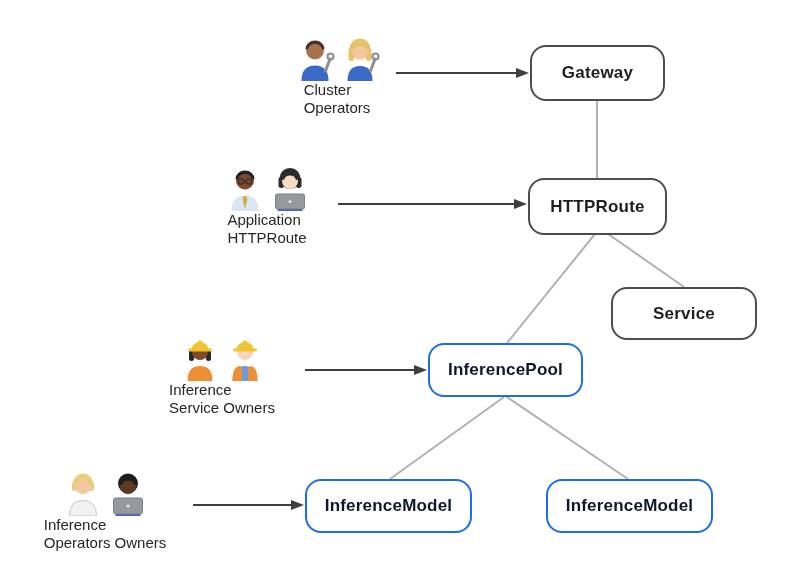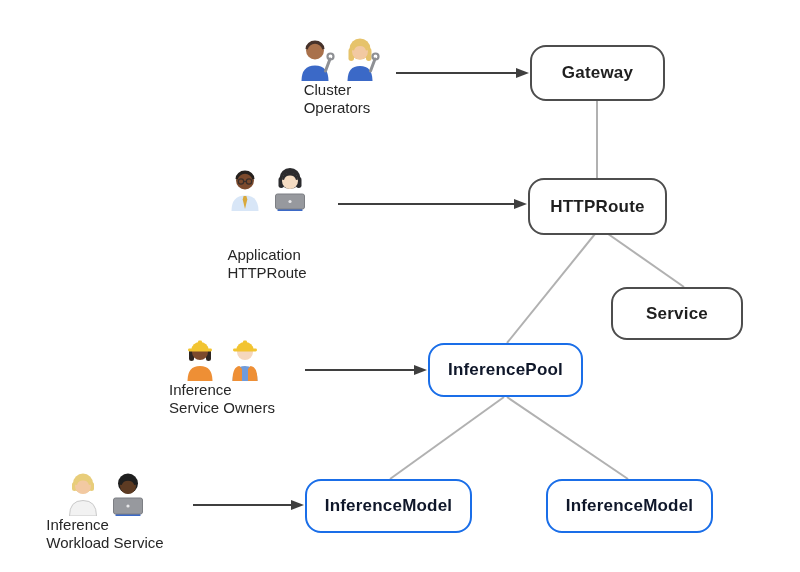--- a/index.html
+++ b/index.html
@@ -37,34 +37,34 @@
   .node.dark {
     border: 2.5px solid #4d4d4d;
     color: #1f1f1f;
   }
   .node.blue {
     border: 2px solid #1a6ee8;
     color: #0f172a;
   }
   .node-gateway            { left: 530px; top: 45px;  width: 135px; height: 56px; }
   .node-httproute          { left: 528px; top: 178px; width: 139px; height: 57px; }
-  .node-service            { left: 611px; top: 287px; width: 132px; height: 53px; }
+  .node-service            { left: 611px; top: 287px; width: 146px; height: 53px; }
   .node-inferencepool      { left: 428px; top: 343px; width: 155px; height: 54px; }
   .node-inferencemodel-l   { left: 305px; top: 479px; width: 167px; height: 54px; }
   .node-inferencemodel-r   { left: 546px; top: 479px; width: 167px; height: 54px; }
 
   .actor {
     position: absolute;
     width: 170px;
     display: flex;
     flex-direction: column;
     align-items: center;
   }
   .actor-cluster-operators         { left: 252px; top: 35px; }
-  .actor-application-developers    { left: 182px; top: 165px; gap: 35px; }
+  .actor-application-developers    { left: 182px; top: 165px; }
   .actor-inference-platform-owners { left: 137px; top: 335px; }
   .actor-inference-workload-owners { left: 20px;  top: 470px; }
   .emoji-row {
     display: flex;
     gap: 5px;
     align-items: flex-end;
   }
   .actor-label {
     text-align: left;
     font-size: 15px;
@@ -213,17 +213,17 @@
         <circle cx="20" cy="13.5" r="10" fill="#1f1f1f"></circle>
         <path d="M7.5 46 Q7.5 30.5 20 30.5 Q32.5 30.5 32.5 46 Z" fill="#3b69c7"></path>
         <circle cx="20" cy="16" r="8" fill="#5d3b23"></circle>
         <path d="M11.5 14.5 a8.5 7.5 0 0 1 17 0 l-2.2 0.5 a6.6 6.2 0 0 0 -12.6 0 Z" fill="#1f1f1f"></path>
         <rect x="5.5" y="28" width="29" height="16" rx="2" fill="#97999e" stroke="#7d7f84" stroke-width="1"></rect>
         <circle cx="20" cy="36" r="1.6" fill="#e8e8ea"></circle>
       </svg>
     </div>
     <div class="actor-label">
       <span>Inference</span>
-      <span>Workload Service</span>
+      <span>Operators Owners</span>
     </div>
   </div>
 
 </div>
 
 </body></html>

